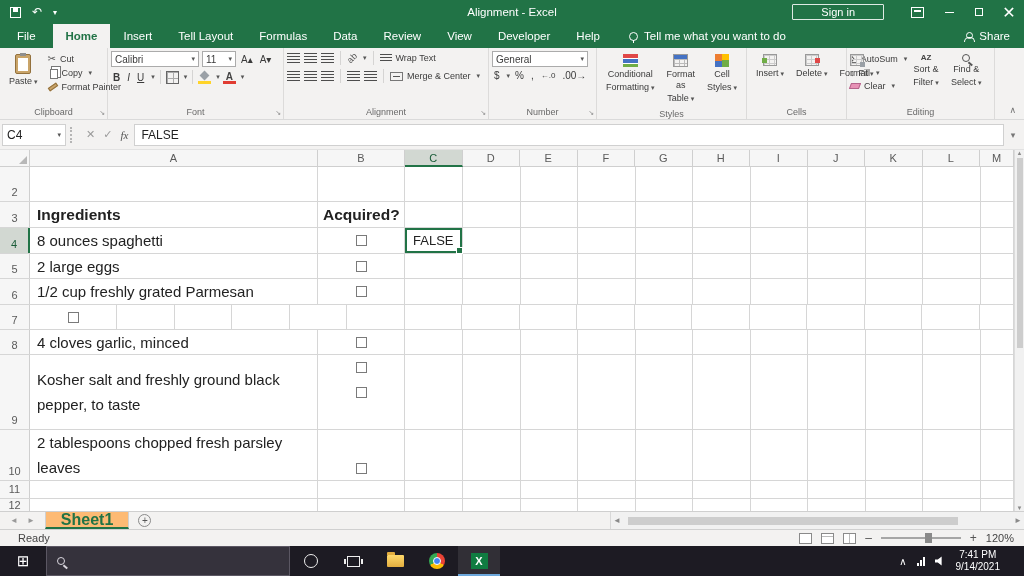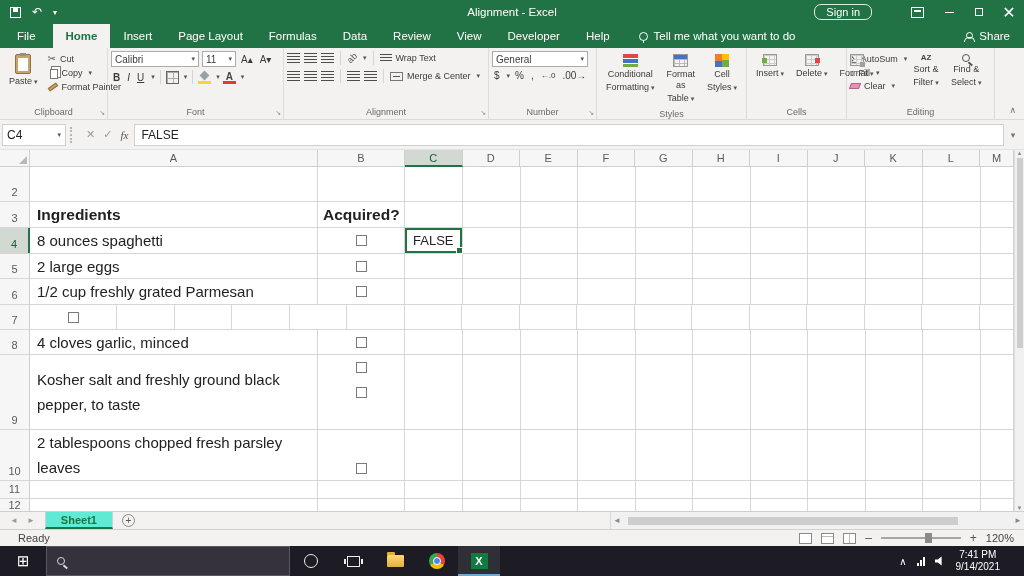--- a/index.html
+++ b/index.html
@@ -8,21 +8,21 @@
 
   
   .titlebar{position:absolute;top:0;left:0;width:1024px;height:24px;background:#217346;color:#fff;display:flex;align-items:center}
   .qat{display:flex;align-items:center;gap:11px;padding-left:10px;z-index:2}
   .ic-save{width:11px;height:11px;border:1px solid #fff;position:relative}
   .ic-save::after{content:"";position:absolute;top:0;left:2px;width:5px;height:4px;background:#fff}
   .ic-undo{font-size:12px;line-height:1}
   .qat-dd{font-size:8px}
   .tb-title{position:absolute;left:0;right:0;text-align:center;font-size:11.5px;pointer-events:none}
   .tb-right{margin-left:auto;display:flex;align-items:center;height:100%;z-index:2}
-  .signin{border:1px solid rgba(255,255,255,.85);font-size:11px;padding:1px 11px;margin-right:32px;border-radius:7px}
+  .signin{border:1px solid rgba(255,255,255,.85);font-size:11px;padding:1px 28px;margin-right:20px;border-radius:1px}
   .ribopt{width:13px;height:11px;border:1px solid #fff;margin-right:4px;position:relative}
   .ribopt::after{content:"";position:absolute;left:2px;top:2px;width:7px;height:2px;background:#fff}
   .winbtn{width:30px;height:100%;display:flex;align-items:center;justify-content:center}
   .ic-min{width:9px;height:1px;background:#fff}
   .ic-max{width:8px;height:8px;border:1px solid #fff}
 
   
   .tabrow{position:absolute;top:24px;left:0;width:1024px;height:24px;background:#217346;display:flex;align-items:stretch;color:#fff}
   .rtab{display:flex;align-items:center;padding:0 13px;font-size:11.5px;white-space:nowrap}
   .rtab.file{padding:0 17px}
@@ -121,21 +121,21 @@
   .cb.two{flex-direction:column;justify-content:flex-start;padding-top:7px;gap:14px}
   .cb.low{align-items:flex-end;padding-bottom:6px}
   .cc.selected{position:relative;box-shadow:inset 0 0 0 2px var(--green)}
   .cc.selected::after{content:"";position:absolute;right:-1px;bottom:-1px;width:5px;height:5px;background:var(--green);border:1px solid #fff}
   .vscroll{position:absolute;top:150px;right:0;width:10px;height:361px;background:#f1f1f1;border-left:1px solid #dcdcdc;display:flex;flex-direction:column;align-items:center;font-size:6px;color:#8a8a8a}
   .vthumb{width:6px;height:190px;background:#cdcdcd;margin-top:2px}
 
   
   .sheetbar{position:absolute;top:511px;left:0;width:1024px;height:18px;background:#f3f2f1;display:flex;align-items:stretch;border-top:1px solid #cfcfcf}
   .snav{display:flex;align-items:center;gap:9px;padding:0 10px;color:#9a9a9a;font-size:8px}
-  .stab{background:#5eead4;border-left:1px solid #d0d0d0;border-right:1px solid #d0d0d0;border-bottom:2px solid var(--green);color:var(--green);font-weight:700;font-size:11px;display:flex;align-items:center;padding:0 15px}
+  .stab{background:#fdba74;border-left:1px solid #d0d0d0;border-right:1px solid #d0d0d0;border-bottom:2px solid var(--green);color:var(--green);font-weight:700;font-size:16px;display:flex;align-items:center;padding:0 15px}
   .addsheet{width:13px;height:13px;border:1px solid #8a8a8a;border-radius:50%;color:#555;font-size:10px;line-height:11px;text-align:center;align-self:center;margin-left:9px}
   .hscroll{margin-left:auto;width:414px;display:flex;align-items:center;gap:3px;background:#f1f1f1;border-left:1px solid #d8d8d8;padding:0 2px;color:#8a8a8a;font-size:8px}
   .htrack{flex:1;height:10px;position:relative}
   .hthumb{position:absolute;left:4px;top:1px;width:330px;height:8px;background:#cdcdcd}
 
   
   .statusbar{position:absolute;top:529px;left:0;width:1024px;height:17px;background:#f3f2f1;border-top:1px solid #d0d0d0;display:flex;align-items:center;font-size:11px;color:#444}
   .ready{padding-left:18px}
   .sright{margin-left:auto;display:flex;align-items:center;gap:9px;padding-right:10px}
   .vic{width:13px;height:11px;border:1px solid #8a8a8a;background:#fff}
@@ -195,21 +195,21 @@
         <span class="ic-max"></span>
       </span>
     <span class="winbtn">✕</span>
   </div>
 </div>
 
 <div class="tabrow">
   <span class="rtab file">File</span>
   <span class="rtab active">Home</span>
   <span class="rtab">Insert</span>
-  <span class="rtab">Page Layout</span>
+  <span class="rtab">Tell Layout</span>
   <span class="rtab">Formulas</span>
   <span class="rtab">Data</span>
   <span class="rtab">Review</span>
   <span class="rtab">View</span>
   <span class="rtab">Developer</span>
   <span class="rtab">Help</span>
   <span class="tellme">
     <span class="ic-bulb"></span>
     <span>Tell me what you want to do</span>
   </span>

